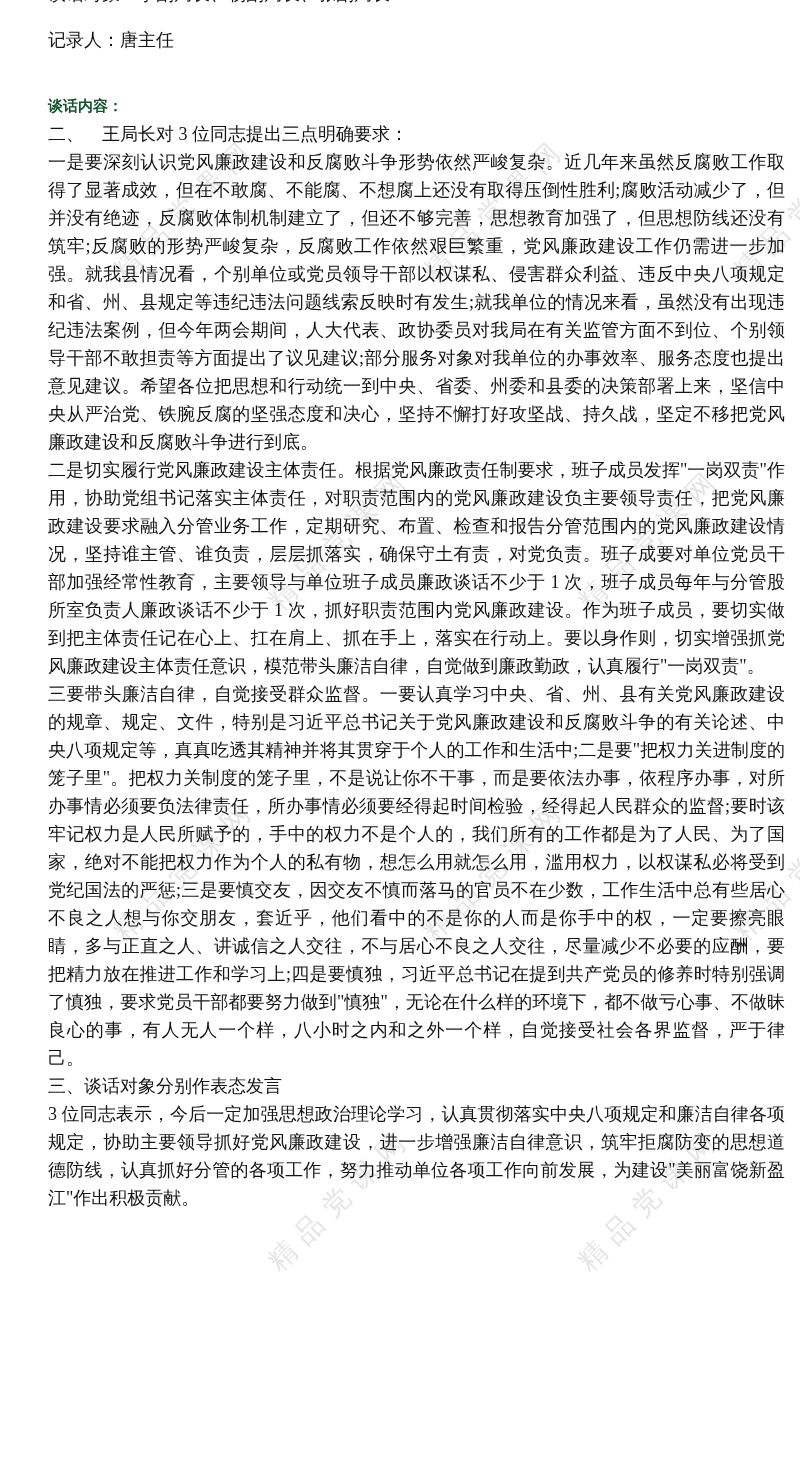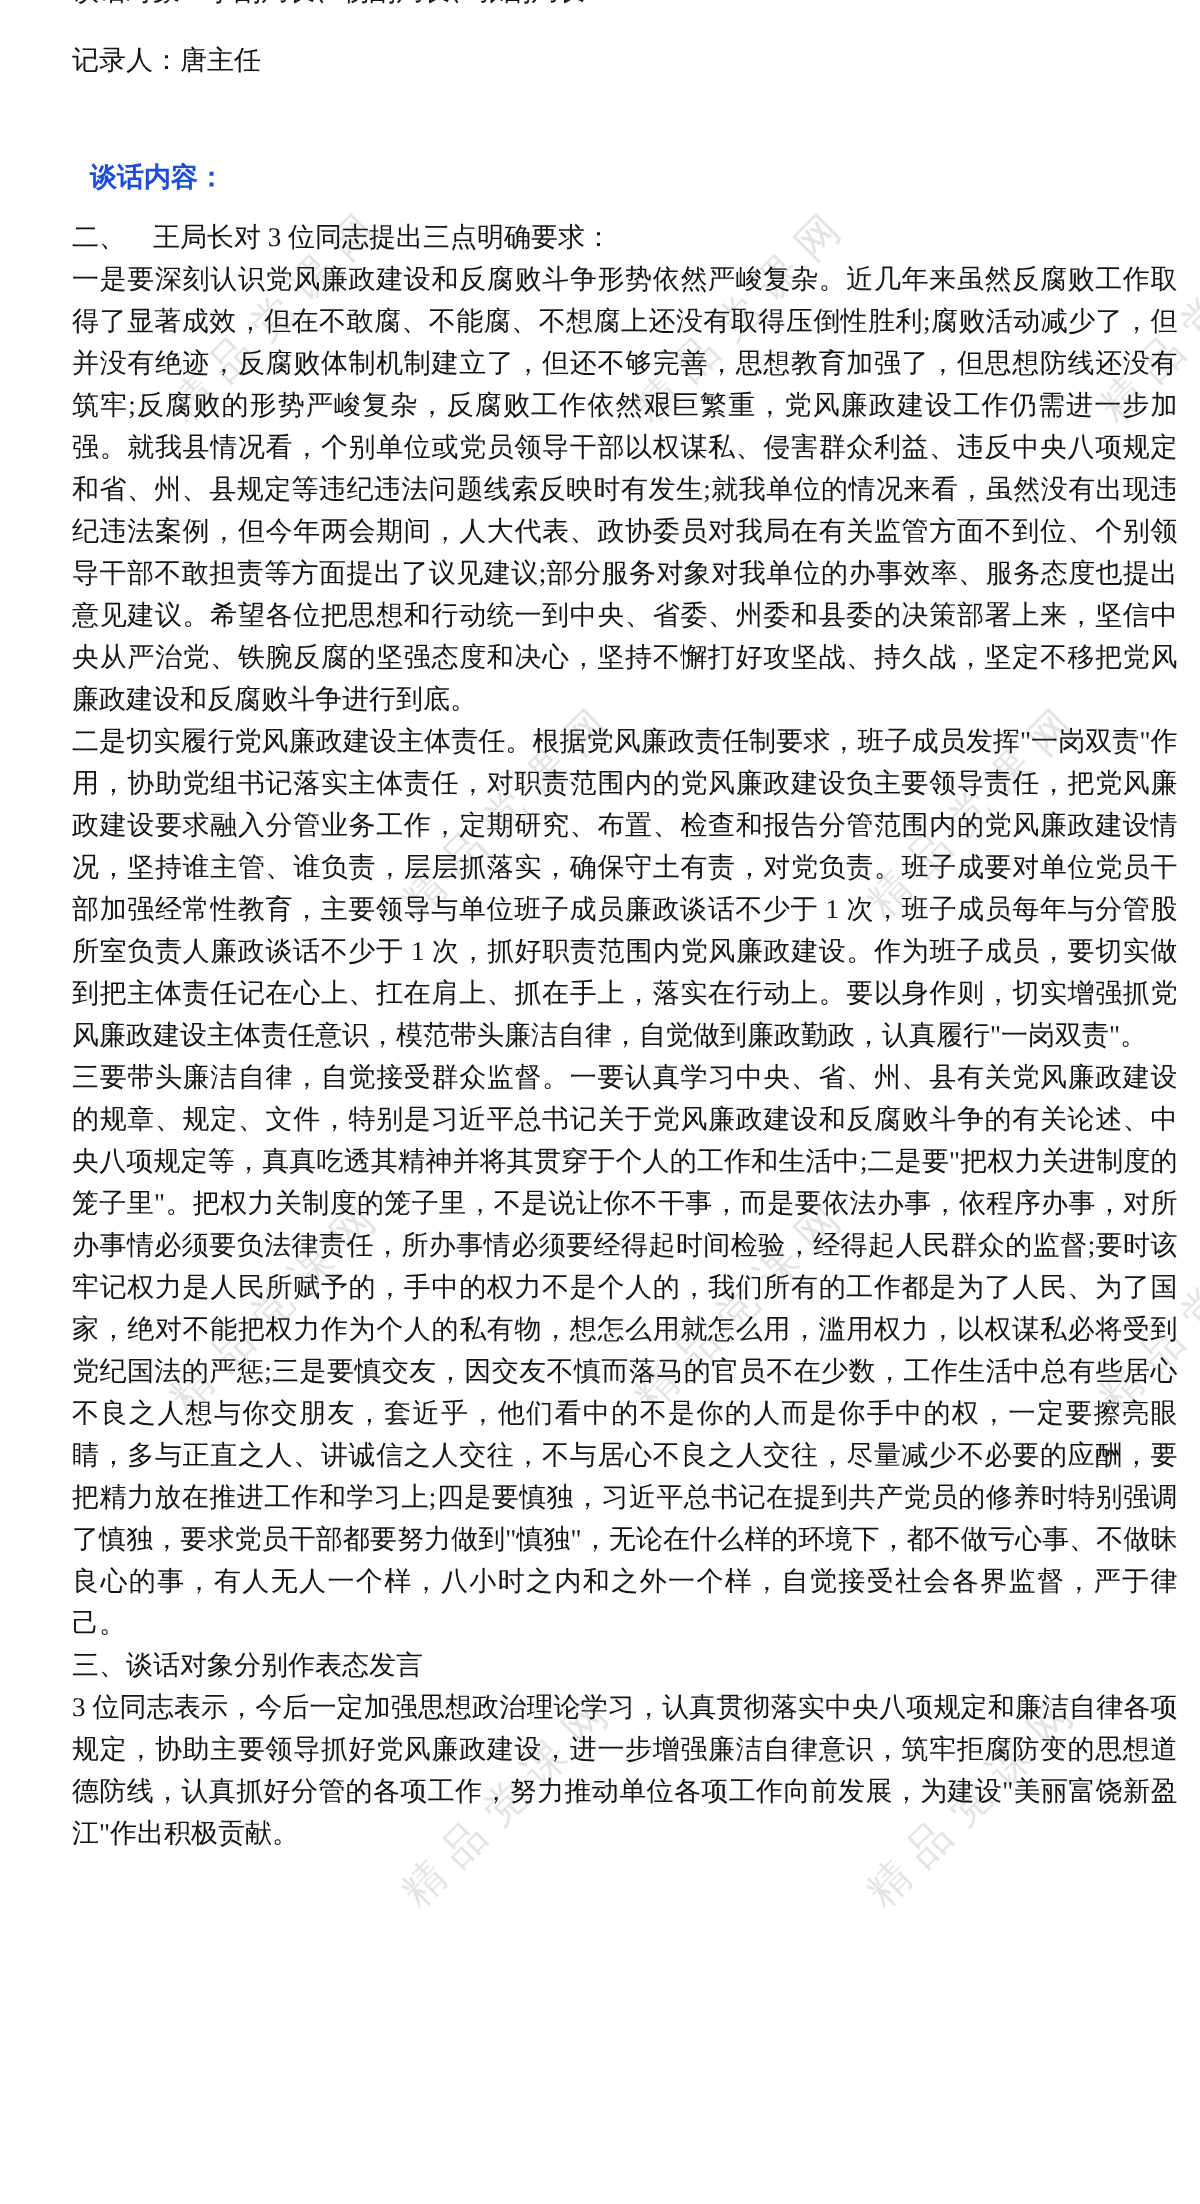--- a/index.html
+++ b/index.html
@@ -37,26 +37,26 @@
   #subjects-line { top: -20px; }
   #recorder-line { top: 26px; }
   .body-block {
     position: absolute;
     left: 48px;
     top: 92px;
     width: 737px;
     z-index: 1;
   }
   .content-heading {
-    margin: 12px;
-    font-size: 18px;
+    margin: 0;
+    font-size: 15px;
     line-height: 28px;
     font-weight: 700;
     font-family: "Liberation Sans", "DejaVu Sans", sans-serif;
-    color: #1d4ed8;
+    color: #14532d;
   }
   .para {
     margin: 0;
     font-size: 18px;
     line-height: 28px;
     text-align: justify;
     text-justify: inter-ideograph;
     word-break: break-all;
   }
 </style>

